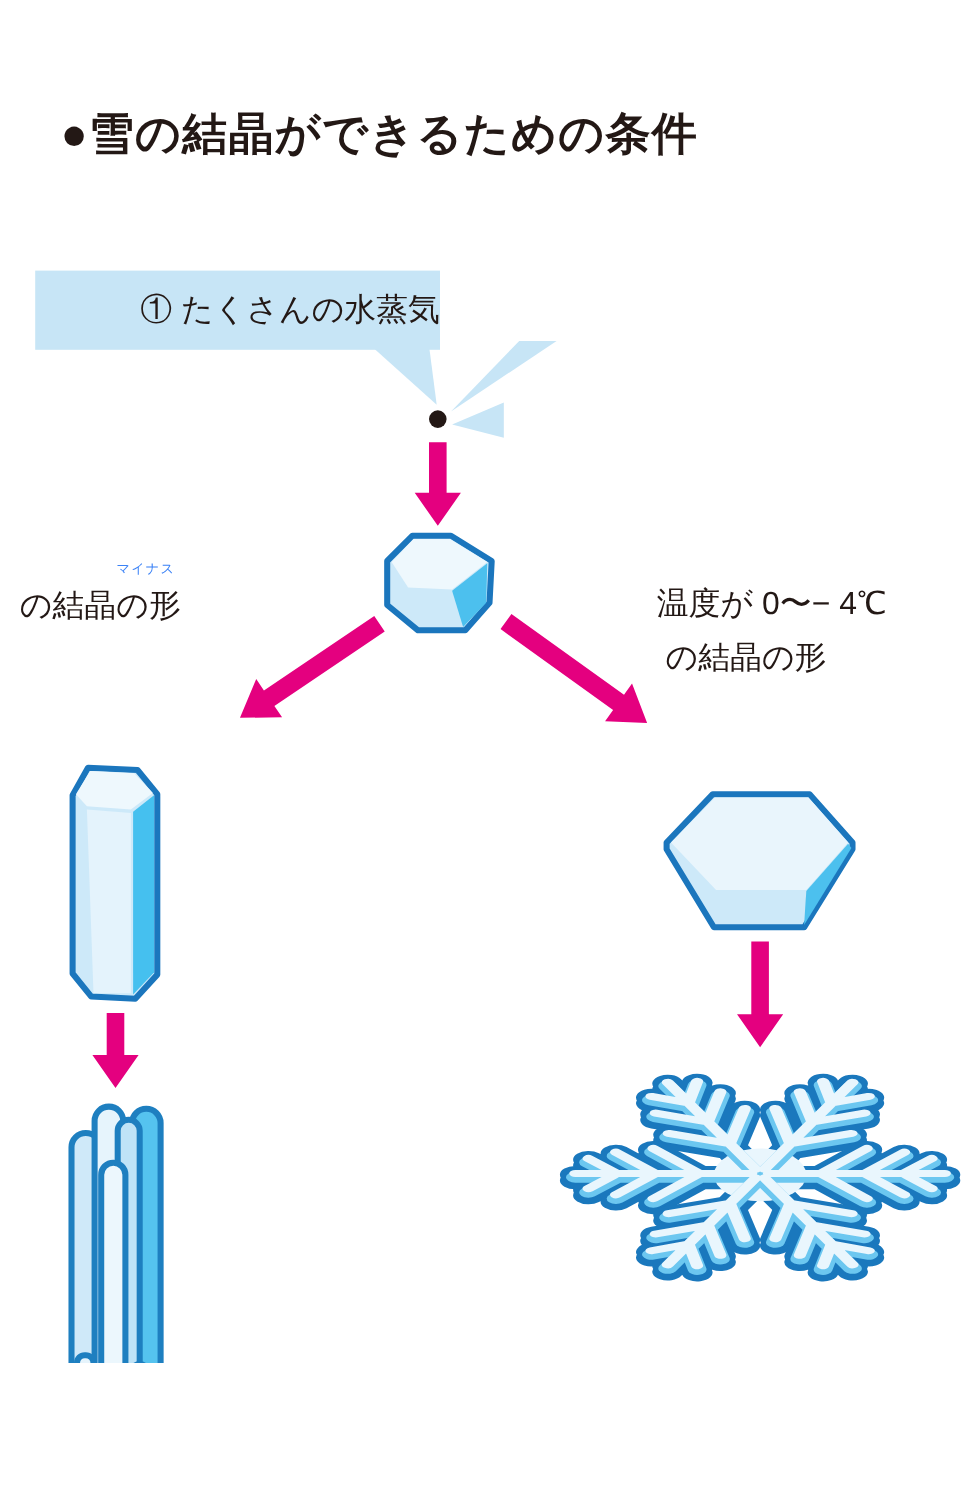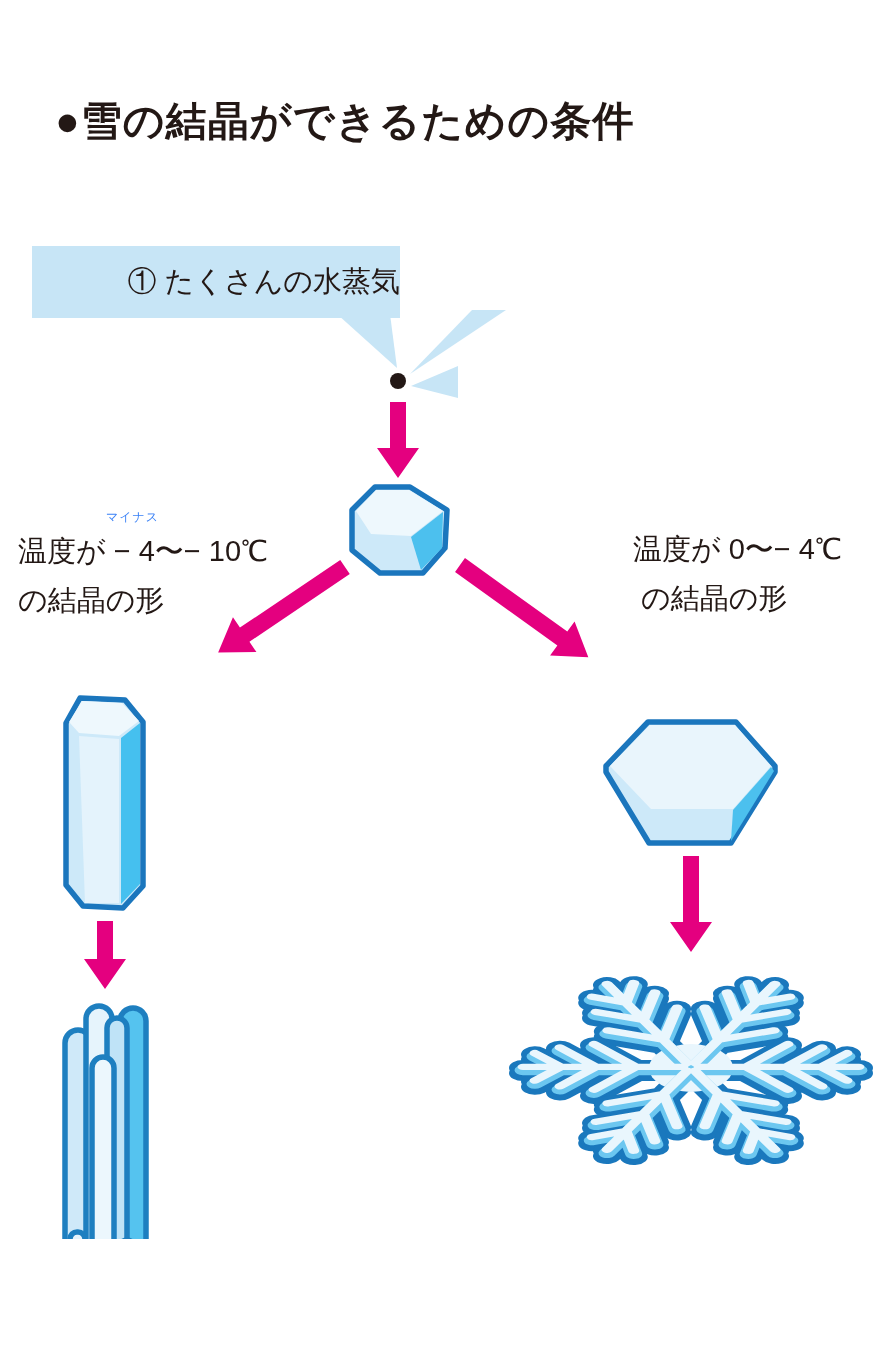--- a/index.html
+++ b/index.html
@@ -14,21 +14,21 @@
   }
   .callout{
     background:#c7e5f6;color:#231815;font-size:29px;white-space:nowrap;
     display:flex;align-items:center;
   }
   .callout-1{left:32px;top:246px;width:345px;height:72px;padding-left:23px;justify-content:flex-end;}
   .callout-2{left:472px;top:243px;width:278px;height:72px;padding-left:37px;}
   .callout-3{left:456px;top:358px;width:121px;height:68px;justify-content:center;}
   .branch-label{font-size:29px;line-height:49px;white-space:nowrap;}
   .branch-left{left:18px;top:527px;}
-  .branch-right{left:597px;top:525px;margin-left:36px;}
+  .branch-right{left:597px;top:525px;}
   .branch-right .l2{margin-left:8px;}
   .ruby-minus{
     left:106px;top:509px;font-size:12px;letter-spacing:1px;color:#3b82f6;
   }
   .caption{
     left:175px;top:1181px;font-size:30px;line-height:50px;letter-spacing:7px;
     white-space:nowrap;
   }
   .logo{
     left:768px;top:1302px;width:110px;height:44px;color:#8e8e8e;
@@ -135,21 +135,20 @@
 
   <div class="abs title">●雪の結晶ができるための条件</div>
 
   <div class="abs callout callout-1">
     <span>① たくさんの水蒸気</span>
   </div>
 
   <div class="abs ruby-minus">マイナス</div>
 
   <div class="abs branch-label branch-left">
-    <div class="l1">温度が − 4〜− 10℃</div>
     <div class="l2">の結晶の形</div>
   </div>
 
   <div class="abs branch-label branch-right">
     <div class="l1">温度が 0〜− 4℃</div>
     <div class="l2">の結晶の形</div>
   </div>
 
 
   <div class="abs logo">

